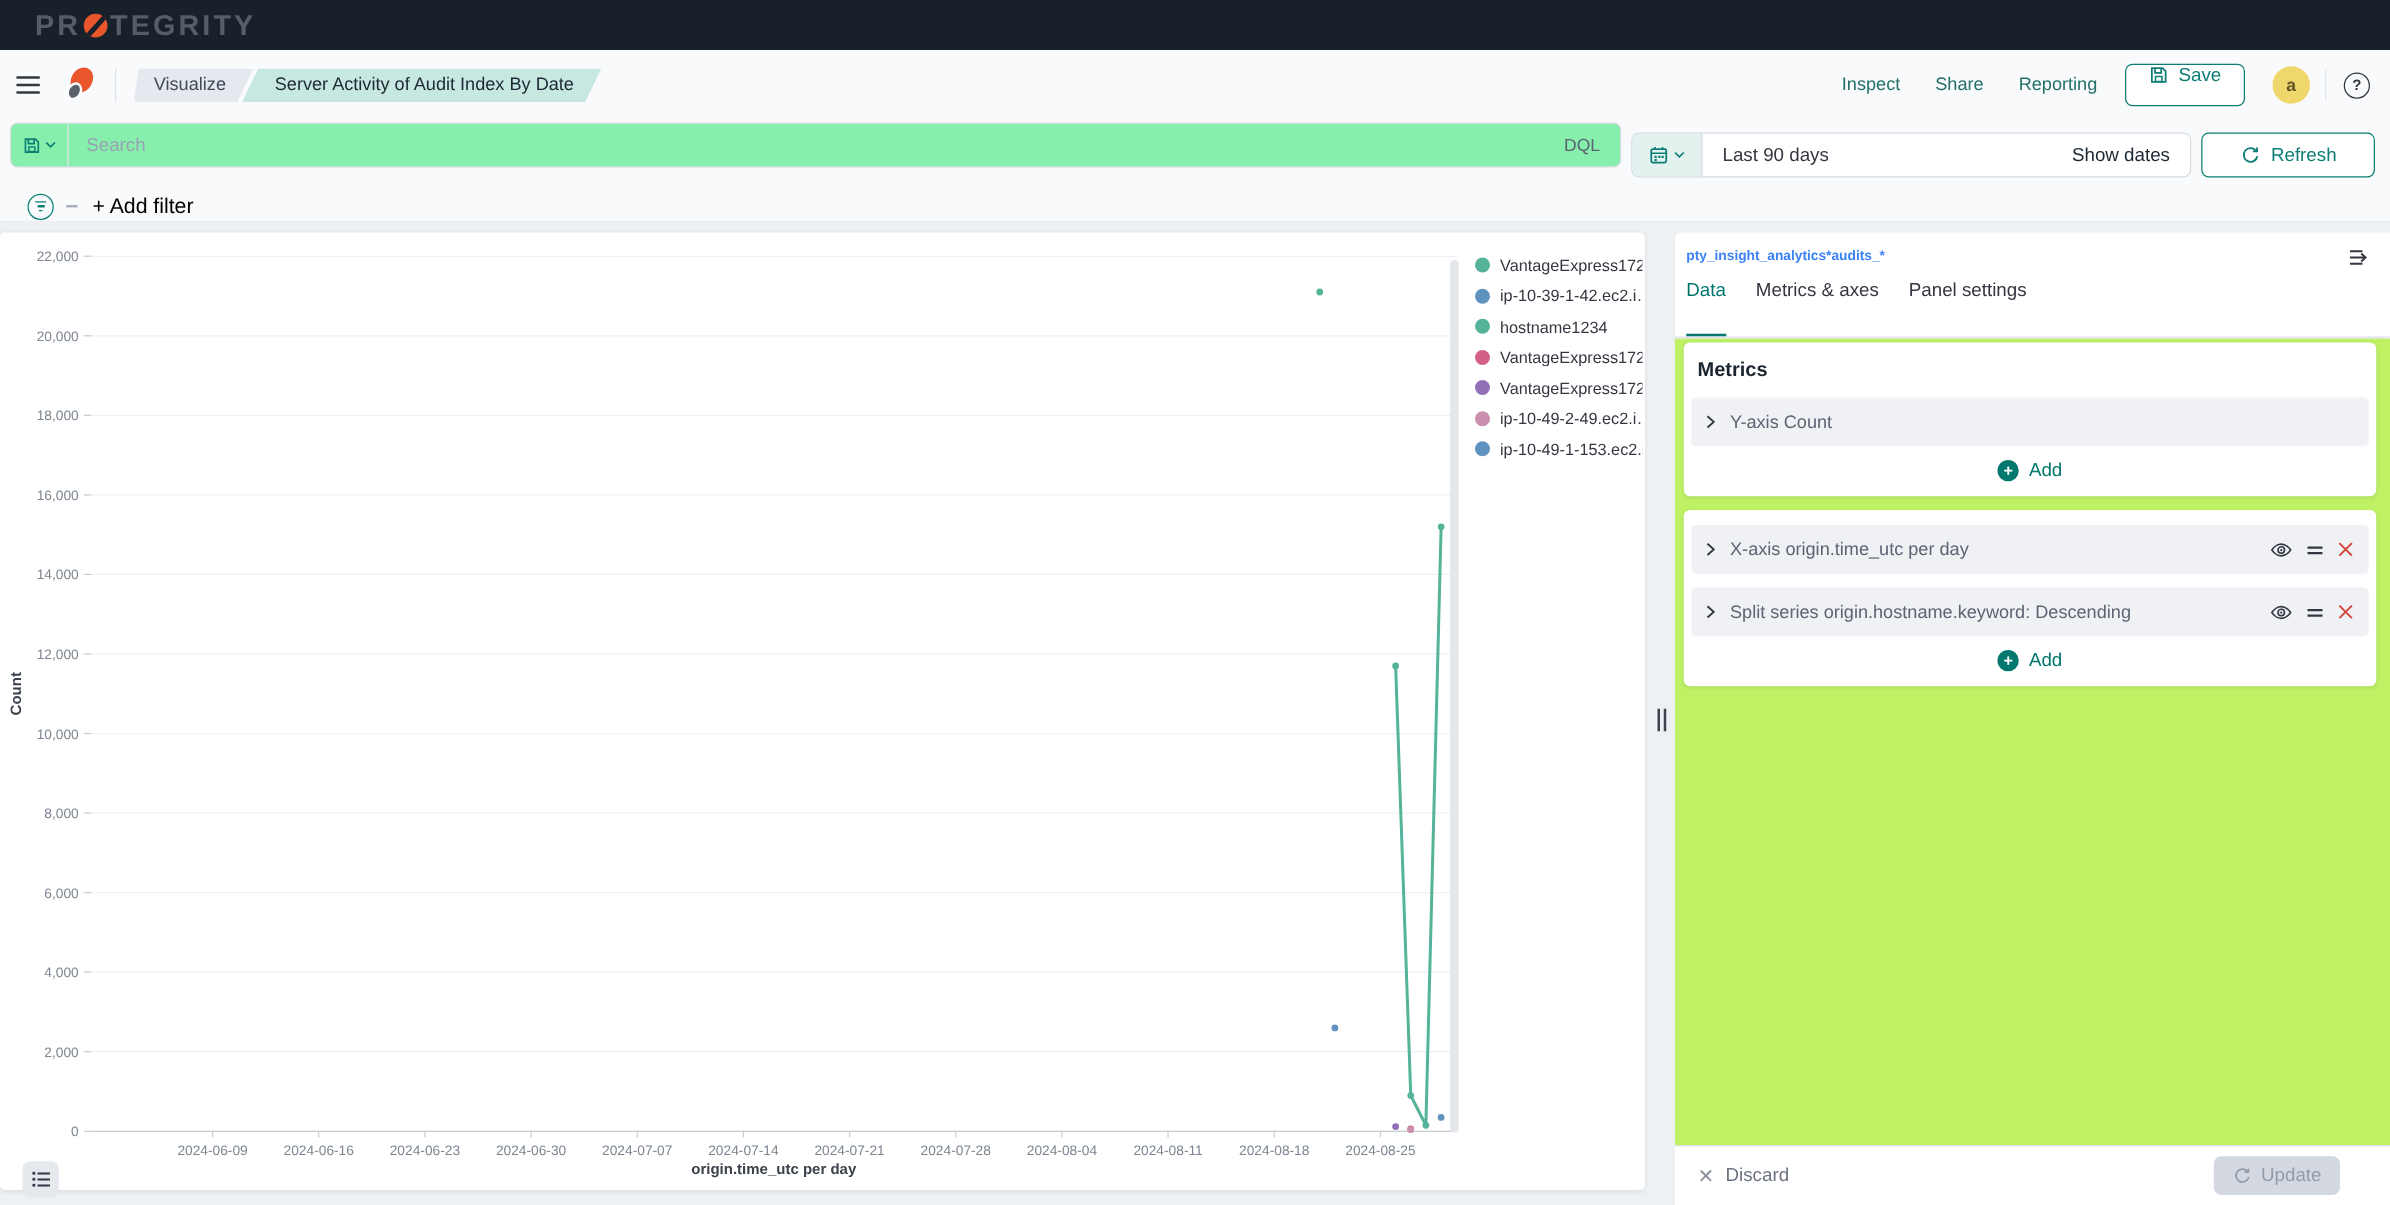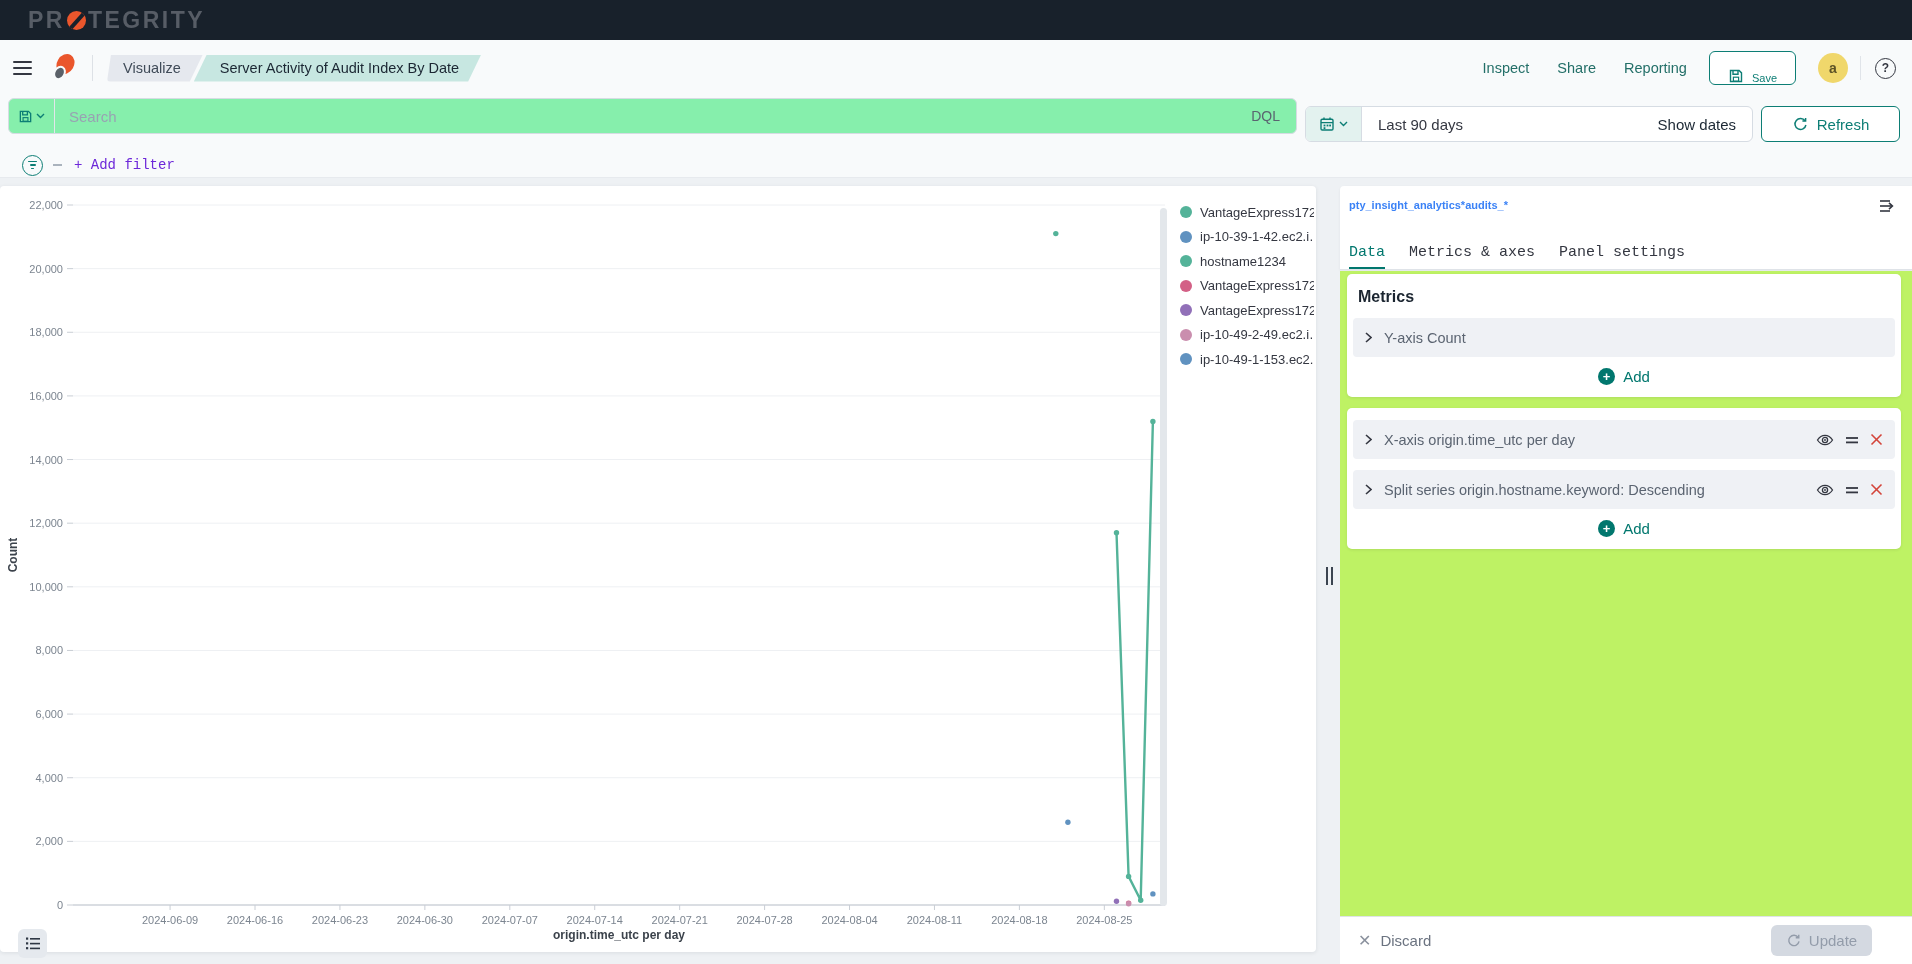--- a/index.html
+++ b/index.html
@@ -20,21 +20,21 @@
   #hamburger div{width:19px}
   #hamburger span{display:block;width:19px;height:2.2px;background:#343741;margin:3.6px 0;border-radius:1px}
   #app-logo{margin:0 10px 0 6px}
   .v-divider{width:1px;height:26px;background:#dde1e6;margin:0 14px 0 4px}
   .crumbs{display:flex;align-items:center}
   .crumb{height:27px;display:flex;align-items:center;font-size:14.5px;padding:0 22px 0 16px}
   .crumb-prev{background:#e5e8ee;color:#404b58;clip-path:polygon(4px 0,100% 0,calc(100% - 13px) 100%,0 100%);border-radius:4px 0 0 4px;cursor:pointer}
   .crumb-current{background:#c7e7e1;color:#1b2733;clip-path:polygon(13px 0,100% 0,calc(100% - 13px) 100%,0 100%);margin-left:-9px;padding-left:26px}
   #toolbar-right{margin-left:auto;display:flex;align-items:center;padding-right:16px}
   .top-link{font-size:14.5px;color:#236f68;margin:0 14px;cursor:pointer;background:none;border:none;font-family:inherit}
-  #save-btn{display:flex;align-items:flex-end;gap:8px;margin:0 10px 0 8px;height:34px;padding:0 18px;background:#fff;border:1px solid #0d7e75;border-radius:6px;color:#0d7e75;font-size:11px;font-family:inherit;cursor:pointer}
+  #save-btn{display:flex;align-items:flex-start;gap:8px;margin:0 10px 0 8px;height:34px;padding:0 18px;background:#fff;border:1px solid #0d7e75;border-radius:6px;color:#0d7e75;font-size:15px;font-family:inherit;cursor:pointer}
   #avatar{width:30px;height:30px;border-radius:50%;background:#f0d76b;color:#5d5326;font-weight:bold;font-size:14px;display:flex;align-items:center;justify-content:center;margin:0 12px;cursor:pointer}
   .v-divider2{width:1px;height:24px;background:#e0e4e9;margin-right:14px}
   #help-btn{width:21px;height:21px;border-radius:50%;border:1.6px solid #343741;color:#343741;font-size:12px;font-weight:bold;display:flex;align-items:center;justify-content:center;background:none;cursor:pointer}
 
   
   #search-bar{position:absolute;left:8px;top:58px;width:1289px;height:36px;background:#86efac;border:1px solid #d6dce3;border-radius:6px;display:flex;align-items:center}
   #saved-query-btn{width:46px;height:100%;display:flex;align-items:center;justify-content:center;gap:3px;border-right:1px solid #e2e6eb;color:#0d7e75;cursor:pointer}
   #search-input{flex:1;border:none;outline:none;font-size:15px;padding:0 14px;font-family:inherit;color:#343741;background:transparent}
   #search-input::placeholder{color:#98a2b2}
   #dql-btn{font-size:14px;color:#5a6470;padding:0 16px;background:none;border:none;font-family:inherit;cursor:pointer}
@@ -43,21 +43,21 @@
   #time-range{font-size:15px;color:#343741;padding-left:16px;cursor:pointer}
   #show-dates{margin-left:auto;font-size:15px;color:#1b2733;padding-right:16px;background:none;border:none;font-family:inherit;cursor:pointer}
   #refresh-btn{position:absolute;left:1761px;top:66px;width:139px;height:36px;background:#fff;border:1px solid #0d7e75;border-radius:6px;color:#0d7e75;font-size:15px;display:flex;align-items:center;justify-content:center;gap:9px;font-family:inherit;cursor:pointer}
 
   
   #filter-row{position:absolute;left:0;top:112px;height:26px;display:flex;align-items:center;padding-left:22px}
   #filter-icon{width:21px;height:21px;border-radius:50%;border:1.5px solid #0d7e75;display:flex;flex-direction:column;align-items:center;justify-content:center;gap:2px;cursor:pointer}
   #filter-icon i{display:block;height:1.6px;background:#0d7e75;border-radius:1px}
   #filter-icon i:nth-child(1){width:9px}#filter-icon i:nth-child(2){width:6px}#filter-icon i:nth-child(3){width:3px}
   #filter-dash{width:9px;height:1.6px;background:#aab3bd;margin:0 12px 0 10px}
-  #add-filter{font-size:14px;color:#6d28d9;background:none;border:none;font-family:Liberation Mono, monospace;cursor:pointer}
+  #add-filter{font-size:17px;color:#000000;background:none;border:none;font-family:Liberation Sans, sans-serif;cursor:pointer}
 
   
   #chart-card{position:absolute;left:0;top:186px;width:1316px;height:766px;background:#fff;border-radius:4px;box-shadow:0 1px 4px rgba(26,36,48,.09)}
   .tick{font:11px "Liberation Sans",sans-serif;fill:#7c8590}
   .axis-title{font:bold 12px "Liberation Sans",sans-serif;fill:#3b424b}
   #legend{position:absolute;left:1180px;top:14px;width:134px}
   .lg-item{display:flex;align-items:center;height:24.5px;cursor:pointer}
   .lg-dot{width:12px;height:12px;border-radius:50%;flex:0 0 12px;margin-right:8px}
   .lg-label{font-size:13px;color:#343741;white-space:nowrap;overflow:hidden}
   #legend-scrollbar{position:absolute;left:1160px;top:22px;width:7px;height:698px;background:#e3e7eb;border-radius:4px}
@@ -66,21 +66,21 @@
   
   #resize-handle{position:absolute;left:1326px;top:567px;display:flex;gap:3px;cursor:col-resize}
   #resize-handle i{display:block;width:2px;height:18px;background:#3b4450}
 
   
   #panel-header{position:absolute;left:1340px;top:186px;width:572px;height:84px;background:#fff;border-radius:4px 0 0 0;border-bottom:1px solid #dfe3e8;box-shadow:0 1px 3px rgba(26,36,48,.06)}
   #panel-title-row{display:flex;align-items:center;justify-content:space-between;padding:13px 46px 0 9px}
   #panel-title{font-size:11px;font-weight:bold;color:#3b82f6}
   #collapse-btn{position:absolute;right:16px;top:12px;background:none;border:none;cursor:pointer;color:#343741}
   #tabs{position:absolute;left:9px;bottom:0;display:flex;gap:24px}
-  .tab{font-size:15px;color:#343741;padding-bottom:6px;border-bottom:2px solid transparent;background:none;font-family:Liberation Mono, monospace;cursor:pointer;border-top:none;border-left:none;border-right:none}
+  .tab{font-size:15px;color:#343741;padding-bottom:26px;border-bottom:2px solid transparent;background:none;font-family:Liberation Sans, sans-serif;cursor:pointer;border-top:none;border-left:none;border-right:none}
   .tab.active{color:#01776e;border-bottom-color:#01776e}
   #panel-body{position:absolute;left:1340px;top:271px;width:572px;height:645px;background:#bef264}
   .agg-card{position:absolute;left:7px;width:554px;background:#fff;border-radius:5px;box-shadow:0 1px 3px rgba(26,36,48,.1);padding:12px 6px 12px 6px}
   .agg-heading{font-size:16px;font-weight:bold;color:#1b2530;margin:2px 0 12px 5px}
   .agg-row{height:39px;background:#eff1f5;border-radius:4px;display:flex;align-items:center;padding:0 12px;margin-bottom:11px;cursor:pointer}
   .agg-row .chev{margin-right:12px;display:flex}
   .agg-label{font-size:14.5px;color:#5b6471;white-space:nowrap;overflow:hidden;flex:1}
   .row-icons{display:flex;align-items:center;gap:11px;margin-left:8px}
   .row-icons .ic{display:flex;cursor:pointer;background:none;border:none;padding:0}
   .add-btn{display:flex;align-items:center;gap:8px;margin:4px auto 0;background:none;border:none;cursor:pointer}

